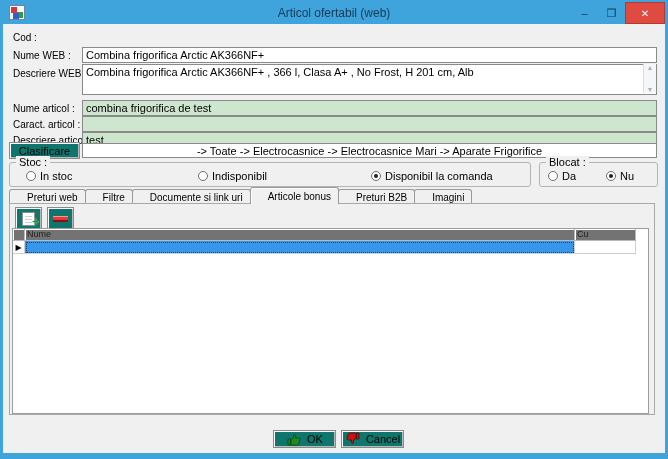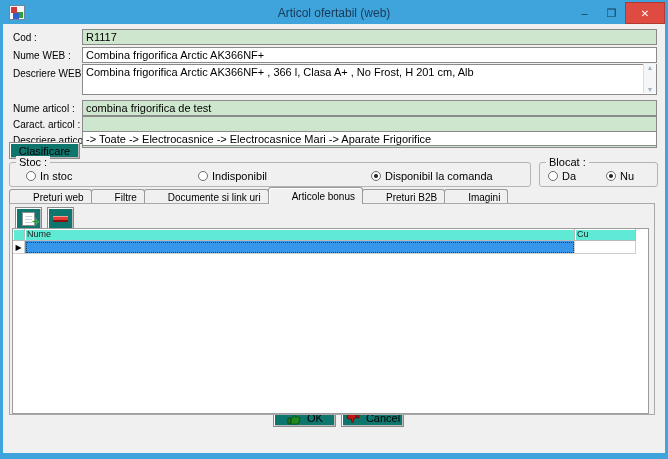--- a/index.html
+++ b/index.html
@@ -32,42 +32,42 @@
                font-size:11px;color:#000;display:flex;align-items:center;justify-content:center;}
   .clasif-btn{position:absolute;left:6px;top:140px;width:71px;height:17px;}
   
   .grp{position:absolute;top:160px;height:25px;border:1px solid #b4b4b4;border-radius:3px;}
   .grp .grp-lbl{position:absolute;left:6px;top:-7px;background:#f0f0f0;padding:0 3px;font-size:11px;}
   .radio{position:absolute;top:7px;display:flex;align-items:center;gap:4px;font-size:11px;}
   .radio .circ{width:10px;height:10px;border:1px solid #6e6e6e;border-radius:50%;background:#fff;position:relative;}
   .radio.sel .circ:after{content:"";position:absolute;left:2px;top:2px;width:4px;height:4px;border-radius:50%;background:#222;}
   
   .tabs{position:absolute;left:6px;top:185px;display:flex;align-items:flex-end;height:17px;}
-  .tab{height:15px;padding:1px 7px 0 23px;font-size:10px;border:1px solid #9a9a9a;border-bottom:none;
+  .tab{height:15px;padding:1px 7px 0 17px;font-size:10px;border:1px solid #9a9a9a;border-bottom:none;
        border-radius:3px 3px 0 0;background:#f0f0f0;margin-right:-1px;display:flex;align-items:center;color:#000;}
   .tab.active{height:17px;position:relative;z-index:3;box-shadow:inset 1px 1px 0 #fff;}
   .panel{position:absolute;left:6px;top:201px;width:646px;height:212px;background:#f0f0f0;
          border:1px solid #a9a9a9;z-index:1;}
   
   .toolbtn{position:absolute;top:3px;width:27px;height:23px;}
   .sheet{position:relative;width:13px;height:14px;background:#fff;border:1px solid #8f8f8f;}
   .sheet .line{position:absolute;left:2px;right:2px;height:1px;background:#c9d2da;}
   .plus{position:absolute;right:-5px;bottom:-4px;color:#18a018;font-size:12px;font-weight:bold;text-shadow:0 0 1px #fff;}
   .minus-ic{width:15px;height:6px;background:#e23c33;border-bottom:2px solid #8d0f0f;border-top:1px solid #f39d97;}
   
   .grid{position:absolute;left:2px;top:24px;width:637px;height:186px;background:#fff;border:1px solid #9c9c9c;}
   .ghead{position:absolute;left:0;top:0;height:12px;display:flex;}
-  .gcell{height:12px;border-right:1px solid #b9b9b9;border-bottom:1px solid #b9b9b9;background:#5eead4;
+  .gcell{height:12px;border-right:1px solid #b9b9b9;border-bottom:1px solid #b9b9b9;background:#737373;
          font-size:9px;padding:0 2px;color:#222;box-shadow:inset 1px 1px 0 #fff;}
   .grow{position:absolute;left:0;top:12px;height:13px;display:flex;}
   .rcell{height:13px;border-right:1px solid #cfcfcf;border-bottom:1px solid #cfcfcf;background:#fff;font-size:10px;}
   .rcell.sel{background:#3596ea;outline:1px dotted #1b3f63;outline-offset:-2px;}
   .rowmark{display:flex;align-items:center;justify-content:center;font-size:8px;color:#000;}
   
-  .footbtn{position:absolute;top:407px;width:63px;height:18px;gap:5px;}
+  .footbtn{position:absolute;top:428px;width:63px;height:18px;gap:5px;}
   .footbtn span{font-size:11px;}
   .thumb{width:16px;height:16px;flex:0 0 auto;}
 </style>
 </head>
 <body>
 
 <div class="win">
 
   <div class="titlebar">
     <div class="app-icon">
@@ -77,21 +77,20 @@
     </div>
     <div class="title-text">Articol ofertabil (web)</div>
     <div class="win-btns">
       <div class="win-btn">–</div>
       <div class="win-btn">❒</div>
       <div class="win-btn close">✕</div>
     </div>
   </div>
 
   <div class="lbl" style="top:30px">Cod :</div>
-  <input class="fld green" style="top: 27px;" value="R1117">
 
   <div class="lbl" style="top:48px">Nume WEB :</div>
   <input class="fld" style="top: 45px;" value="Combina frigorifica Arctic AK366NF+">
 
   <div class="lbl" style="top:66px">Descriere WEB :</div>
   <textarea class="fld" style="top: 62px;">Combina frigorifica Arctic AK366NF+ , 366 l, Clasa A+ , No Frost, H 201 cm, Alb</textarea>
   <div class="ta-scroll">
     <span>▲</span>
     <span>▼</span>
   </div>
@@ -99,21 +98,21 @@
   <div class="lbl" style="top:101px">Nume articol :</div>
   <input class="fld green" style="top: 98px;" value="combina frigorifica de test">
 
   <div class="lbl" style="top:117px">Caract. articol :</div>
   <input class="fld green" style="top: 114px;" value="">
 
   <div class="lbl" style="top:133px">Descriere articol :</div>
   <input class="fld green" style="top: 130px;" value="test">
 
   <div class="btn-classic clasif-btn">Clasificare</div>
-  <input class="fld" style="top: 129px; height: 15px;" value="-&gt; Toate -&gt; Electrocasnice -&gt; Electrocasnice Mari -&gt; Aparate Frigorifice">
+  <input class="fld" style="top: 141px; height: 15px; text-align: center;" value="-&gt; Toate -&gt; Electrocasnice -&gt; Electrocasnice Mari -&gt; Aparate Frigorifice">
 
   <div class="grp" style="left:6px;width:522px">
     <div class="grp-lbl">Stoc :</div>
     <div class="radio" style="left:16px">
       <span class="circ"></span>
       <span>In stoc</span>
     </div>
     <div class="radio" style="left:188px">
       <span class="circ"></span>
       <span>Indisponibil</span>

